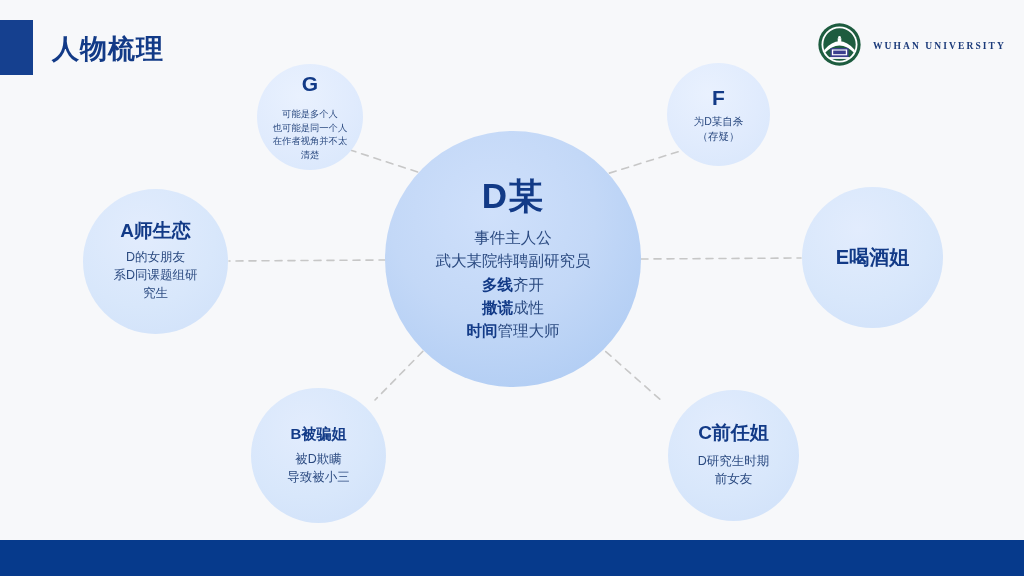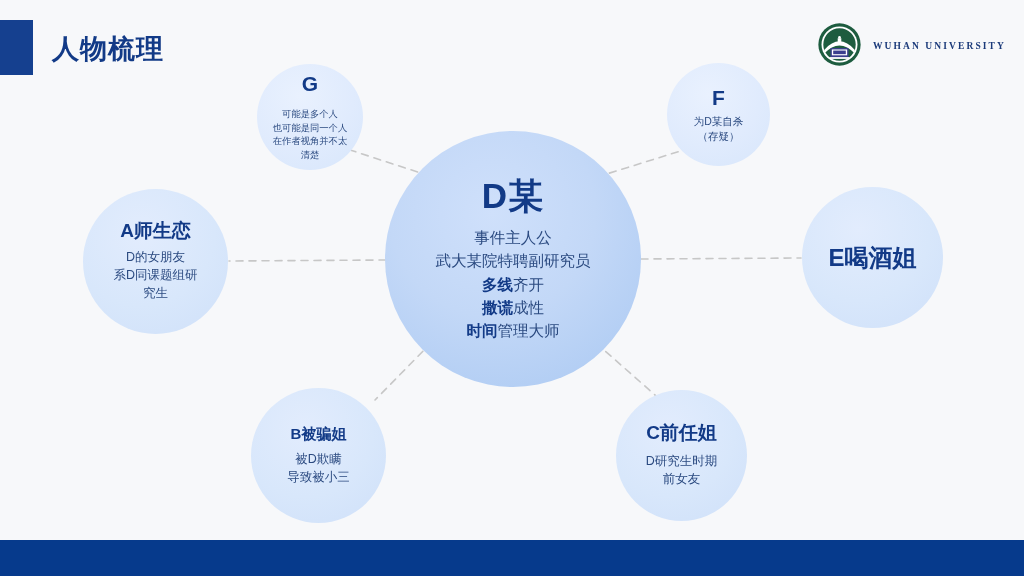--- a/index.html
+++ b/index.html
@@ -156,27 +156,27 @@
 
   #node-f { left: 667px; top: 63px; width: 103px; height: 103px; }
   #node-f .node-title { font-size: 21px; }
   #node-f .node-body { font-size: 10.5px; margin-top: 4px; line-height: 1.4; }
 
   #node-a { left: 83px; top: 189px; width: 145px; height: 145px; }
   #node-a .node-title { font-size: 19px; }
   #node-a .node-body { font-size: 12.5px; margin-top: 6px; line-height: 1.45; }
 
   #node-e { left: 802px; top: 187px; width: 141px; height: 141px; }
-  #node-e .node-title { font-size: 24px; }
+  #node-e .node-title { font-size: 20px; }
 
   #node-b { left: 251px; top: 388px; width: 135px; height: 135px; }
   #node-b .node-title { font-size: 15px; }
   #node-b .node-body { font-size: 12.5px; margin-top: 8px; line-height: 1.45; }
 
-  #node-c { left: 616px; top: 390px; width: 131px; height: 131px; }
+  #node-c { left: 668px; top: 390px; width: 131px; height: 131px; }
   #node-c .node-title { font-size: 19px; }
   #node-c .node-body { font-size: 12.5px; margin-top: 8px; line-height: 1.45; }
 
   .line-block { display: block; }
 </style>
 </head>
 <body>
 
 <div class="slide">
 

